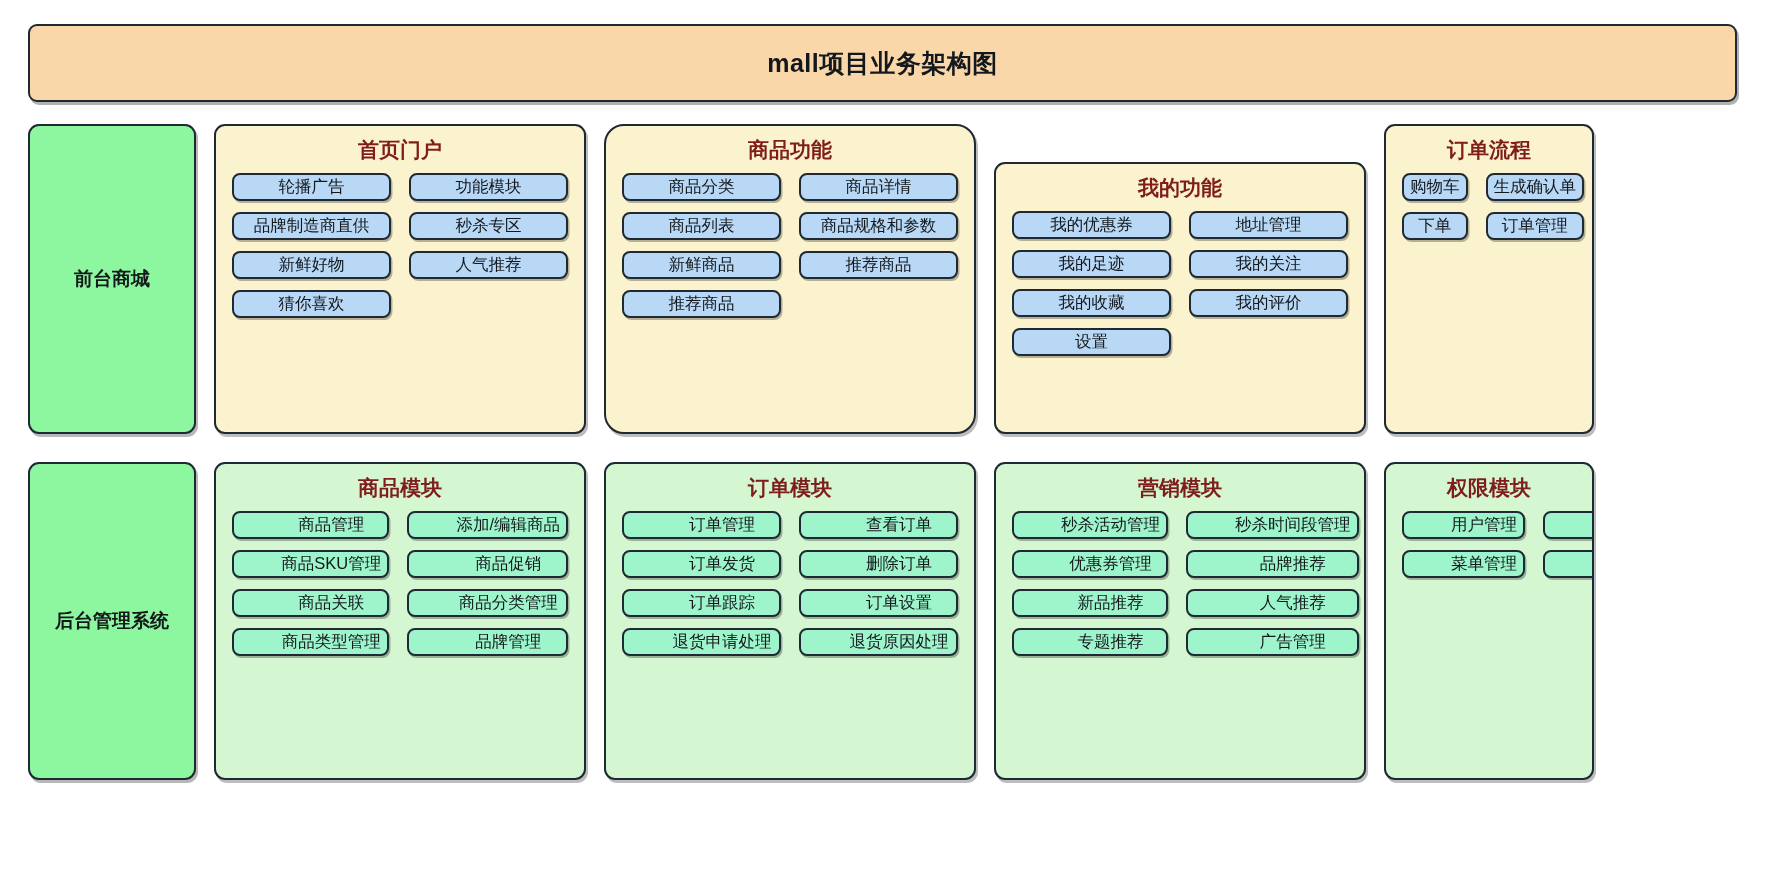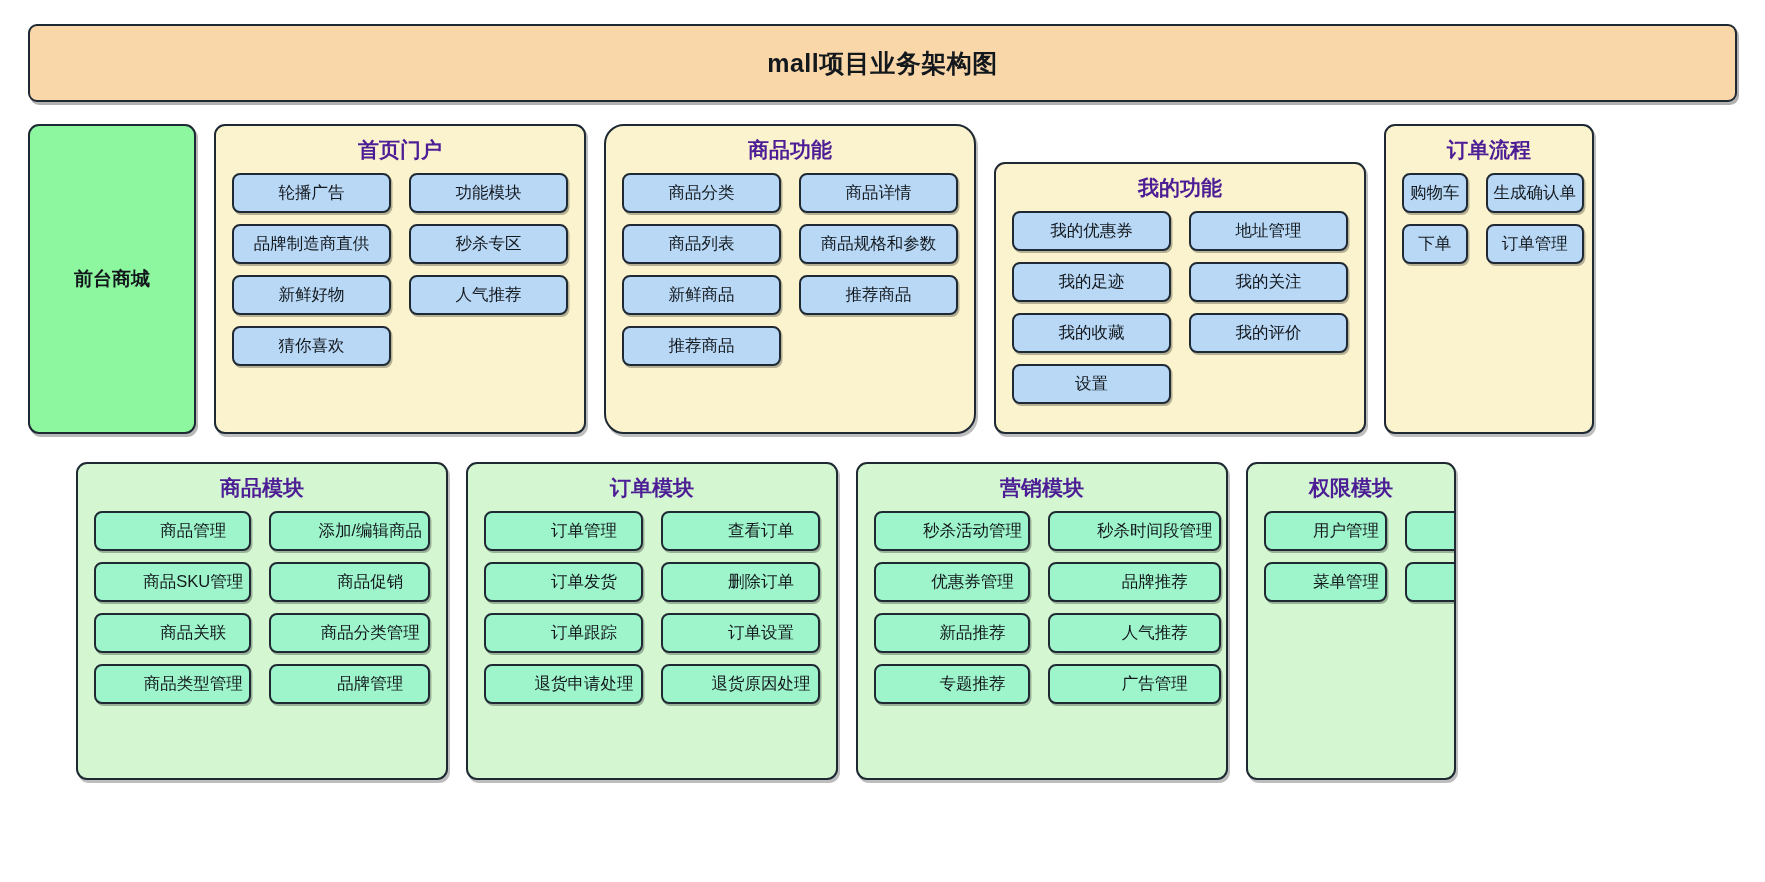--- a/index.html
+++ b/index.html
@@ -69,56 +69,56 @@
     flex-direction: column;
     overflow: hidden;
   }
   .panel.front { background: #fbf3cd; }
   .panel.admin { background: #d4f7d2; }
 
   .panel-title {
     text-align: center;
     font-size: 21px;
     font-weight: bold;
-    color: #4c1d95;
+    color: #7f1d1d;
     margin-bottom: 12px;
     line-height: 1.1;
   }
 
   .items {
     display: grid;
     gap: 11px 18px;
     align-content: start;
   }
   .items.two-col { grid-template-columns: 1fr 1fr; }
   .items.one-col { grid-template-columns: 1fr 1fr; }
 
   .item {
     border: 2px solid #1f2933;
     border-radius: 8px;
-    height: 40px;
+    height: 28px;
     display: flex;
     align-items: center;
     justify-content: center;
     font-size: 16.5px;
     color: #13181d;
     box-shadow: 1.5px 2px 0 rgba(0,0,0,0.28);
     white-space: nowrap;
     padding: 0 6px;
   }
   .item.blue { background: #b8d8f6; }
   .item.green { background: #9ef5cb; padding-left: 47px; }
 
   
   .p-home   { flex: 0 0 372px; }
   .p-goods  { flex: 0 0 372px; border-radius: 20px; }
   .p-mine   { flex: 0 0 372px; margin-top: 38px; }
   .p-order  { flex: 0 0 210px; }
 
-  .p-gm     { flex: 0 0 372px; margin-left: 48px; }
+  .p-gm     { flex: 0 0 372px; }
   .p-om     { flex: 0 0 372px; }
   .p-mm     { flex: 0 0 372px; }
   .p-pm     { flex: 0 0 210px; }
 </style>
 </head>
 <body>
 
 <div id="canvas">
 
   <div class="title-banner">mall项目业务架构图</div>
@@ -170,20 +170,21 @@
       <div class="items one-col">
         <div class="item blue">购物车</div>
         <div class="item blue">生成确认单</div>
         <div class="item blue">下单</div>
         <div class="item blue">订单管理</div>
       </div>
     </div>
   </div>
 
   <div class="row row-bottom">
+    <div class="band-label">后台管理系统</div>
 
     <div class="panel admin p-gm">
       <div class="panel-title">商品模块</div>
       <div class="items two-col">
         <div class="item green">商品管理</div>
         <div class="item green">添加/编辑商品</div>
         <div class="item green">商品SKU管理</div>
         <div class="item green">商品促销</div>
         <div class="item green">商品关联</div>
         <div class="item green">商品分类管理</div>

